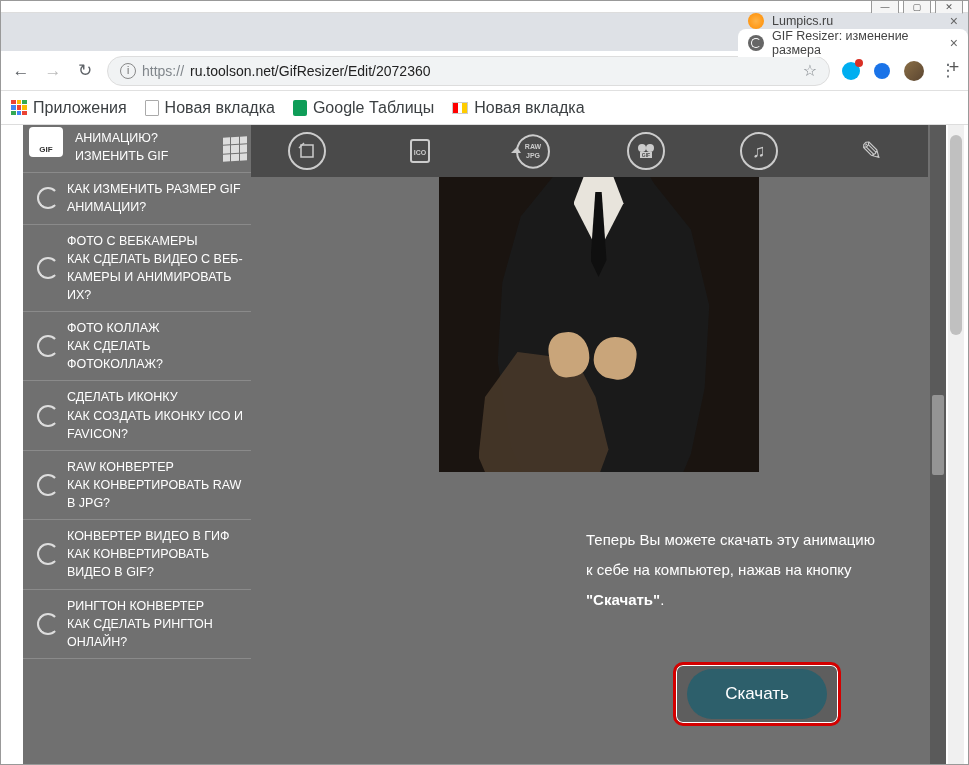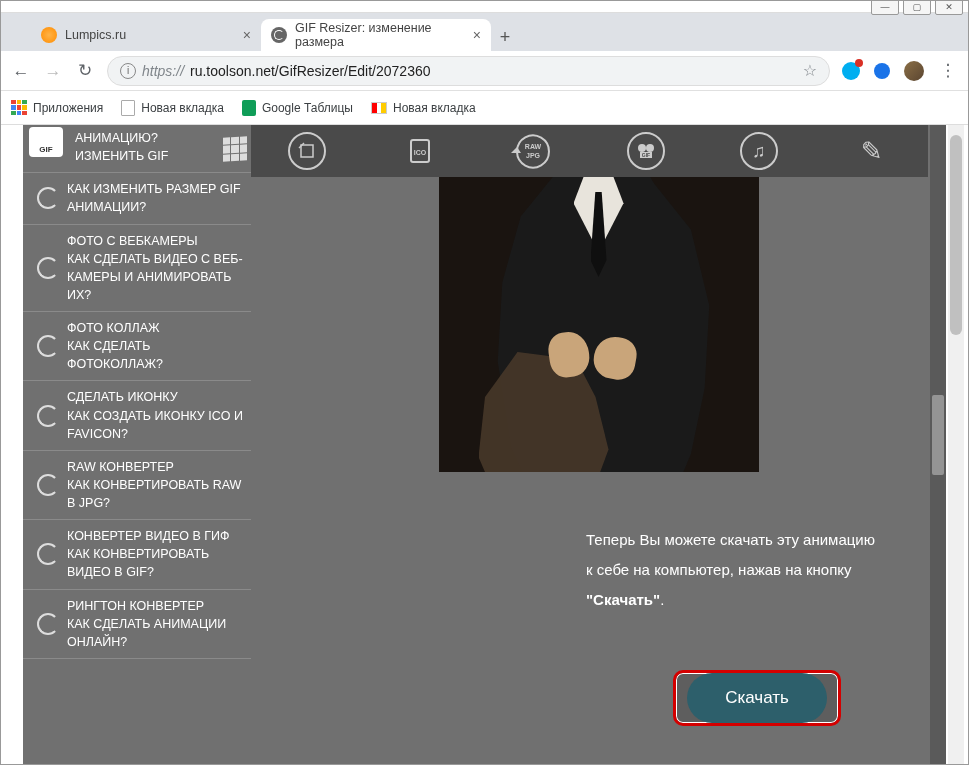--- a/index.html
+++ b/index.html
@@ -31,20 +31,21 @@
     display:flex;align-items:center;justify-content:center;
     color:#555;
   }
   .tabs-row {
     height: 38px;
     background: #dee1e6;
     display: flex;
     align-items: flex-end;
     padding-left: 30px;
     gap: 0;
+    flex-direction: column;
   }
   .tab {
     height: 32px;
     width: 230px;
     background: #dee1e6;
     border-radius: 8px 8px 0 0;
     display: flex;
     align-items: center;
     padding: 0 10px;
     font-size: 12.5px;
@@ -80,36 +81,36 @@
     border-radius:15px;
     background:#f1f3f4;
     display:flex;
     align-items:center;
     padding:0 12px;
     font-size:14px;
     color:#222;
     gap:6px;
   }
   .omnibox .info-i{width:16px;height:16px;border:1px solid #888;border-radius:50%;font-size:10px;display:flex;align-items:center;justify-content:center;color:#666;}
-  .omnibox .url-grey{color:#80868b;font-style:italic;}
+  .omnibox .url-grey{color:#80868b;}
   .omnibox .star{margin-left:auto;color:#80868b;font-size:16px;}
   .addr-icons{display:flex;align-items:center;gap:14px;}
   .ext-ghostery{width:18px;height:18px;background:#00aef0;border-radius:50%;position:relative;}
   .ext-ghostery::after{content:"";position:absolute;top:-3px;right:-3px;width:8px;height:8px;background:#d93025;border-radius:50%;}
   .ext-blue{width:16px;height:16px;background:#1a73e8;border-radius:50%;}
   .avatar{width:20px;height:20px;border-radius:50%;background:linear-gradient(135deg,#8b6f47,#5a4530);}
   .bookmarks-row {
     height: 34px;
     background:#fff;
     display:flex;
     align-items:center;
     padding:0 10px;
     gap: 18px;
     border-bottom: 1px solid #ddd;
-    font-size:12px;
+    font-size:16px;
     color:#3c4043;
   }
   .bm-item{display:flex;align-items:center;gap:6px;}
   .apps-icon{width:16px;height:16px;display:grid;grid-template-columns:repeat(3,1fr);grid-template-rows:repeat(3,1fr);gap:1px;}
   .apps-icon span{background:#ea4335;}
   .apps-icon span:nth-child(2){background:#fbbc04;}
   .apps-icon span:nth-child(3){background:#34a853;}
   .apps-icon span:nth-child(4){background:#4285f4;}
   .apps-icon span:nth-child(5){background:#ea4335;}
   .apps-icon span:nth-child(6){background:#fbbc04;}
@@ -230,21 +231,21 @@
     font-size:15px;
     line-height:2.0;
     text-align:left;
   }
   .instruction b{font-weight:bold;}
   .dl-wrap{
     position:absolute;
     right:105px;
     bottom:40px;
     width:168px;
-    height:56px;
+    height:64px;
     border:3px solid #d40000;
     border-radius:10px;
     background:#5e5e5e;
     display:flex;
     align-items:center;
     justify-content:center;
     box-shadow: inset 0 0 0 1px #fff;
   }
   .dl-btn{
     width:140px;height:50px;
@@ -385,21 +386,21 @@
         <span class="sub">КАК КОНВЕРТИРОВАТЬ RAW В JPG?</span>
       </div>
       <div class="side-item">
         <div class="side-icon"></div>
         <span class="title">КОНВЕРТЕР ВИДЕО В ГИФ</span>
         <span class="sub">КАК КОНВЕРТИРОВАТЬ ВИДЕО В GIF?</span>
       </div>
       <div class="side-item">
         <div class="side-icon"></div>
         <span class="title">РИНГТОН КОНВЕРТЕР</span>
-        <span class="sub">КАК СДЕЛАТЬ АНИМАЦИИ ОНЛАЙН?</span>
+        <span class="sub">КАК СДЕЛАТЬ РИНГТОН ОНЛАЙН?</span>
       </div>
     </div>
     <div class="main-area">
       <div class="gif-preview">
         <div class="suit-body"></div>
         <div class="coat-drape"></div>
         <div class="shirt"></div>
         <div class="tie"></div>
         <div class="hand-left"></div>
         <div class="hand-right"></div>

